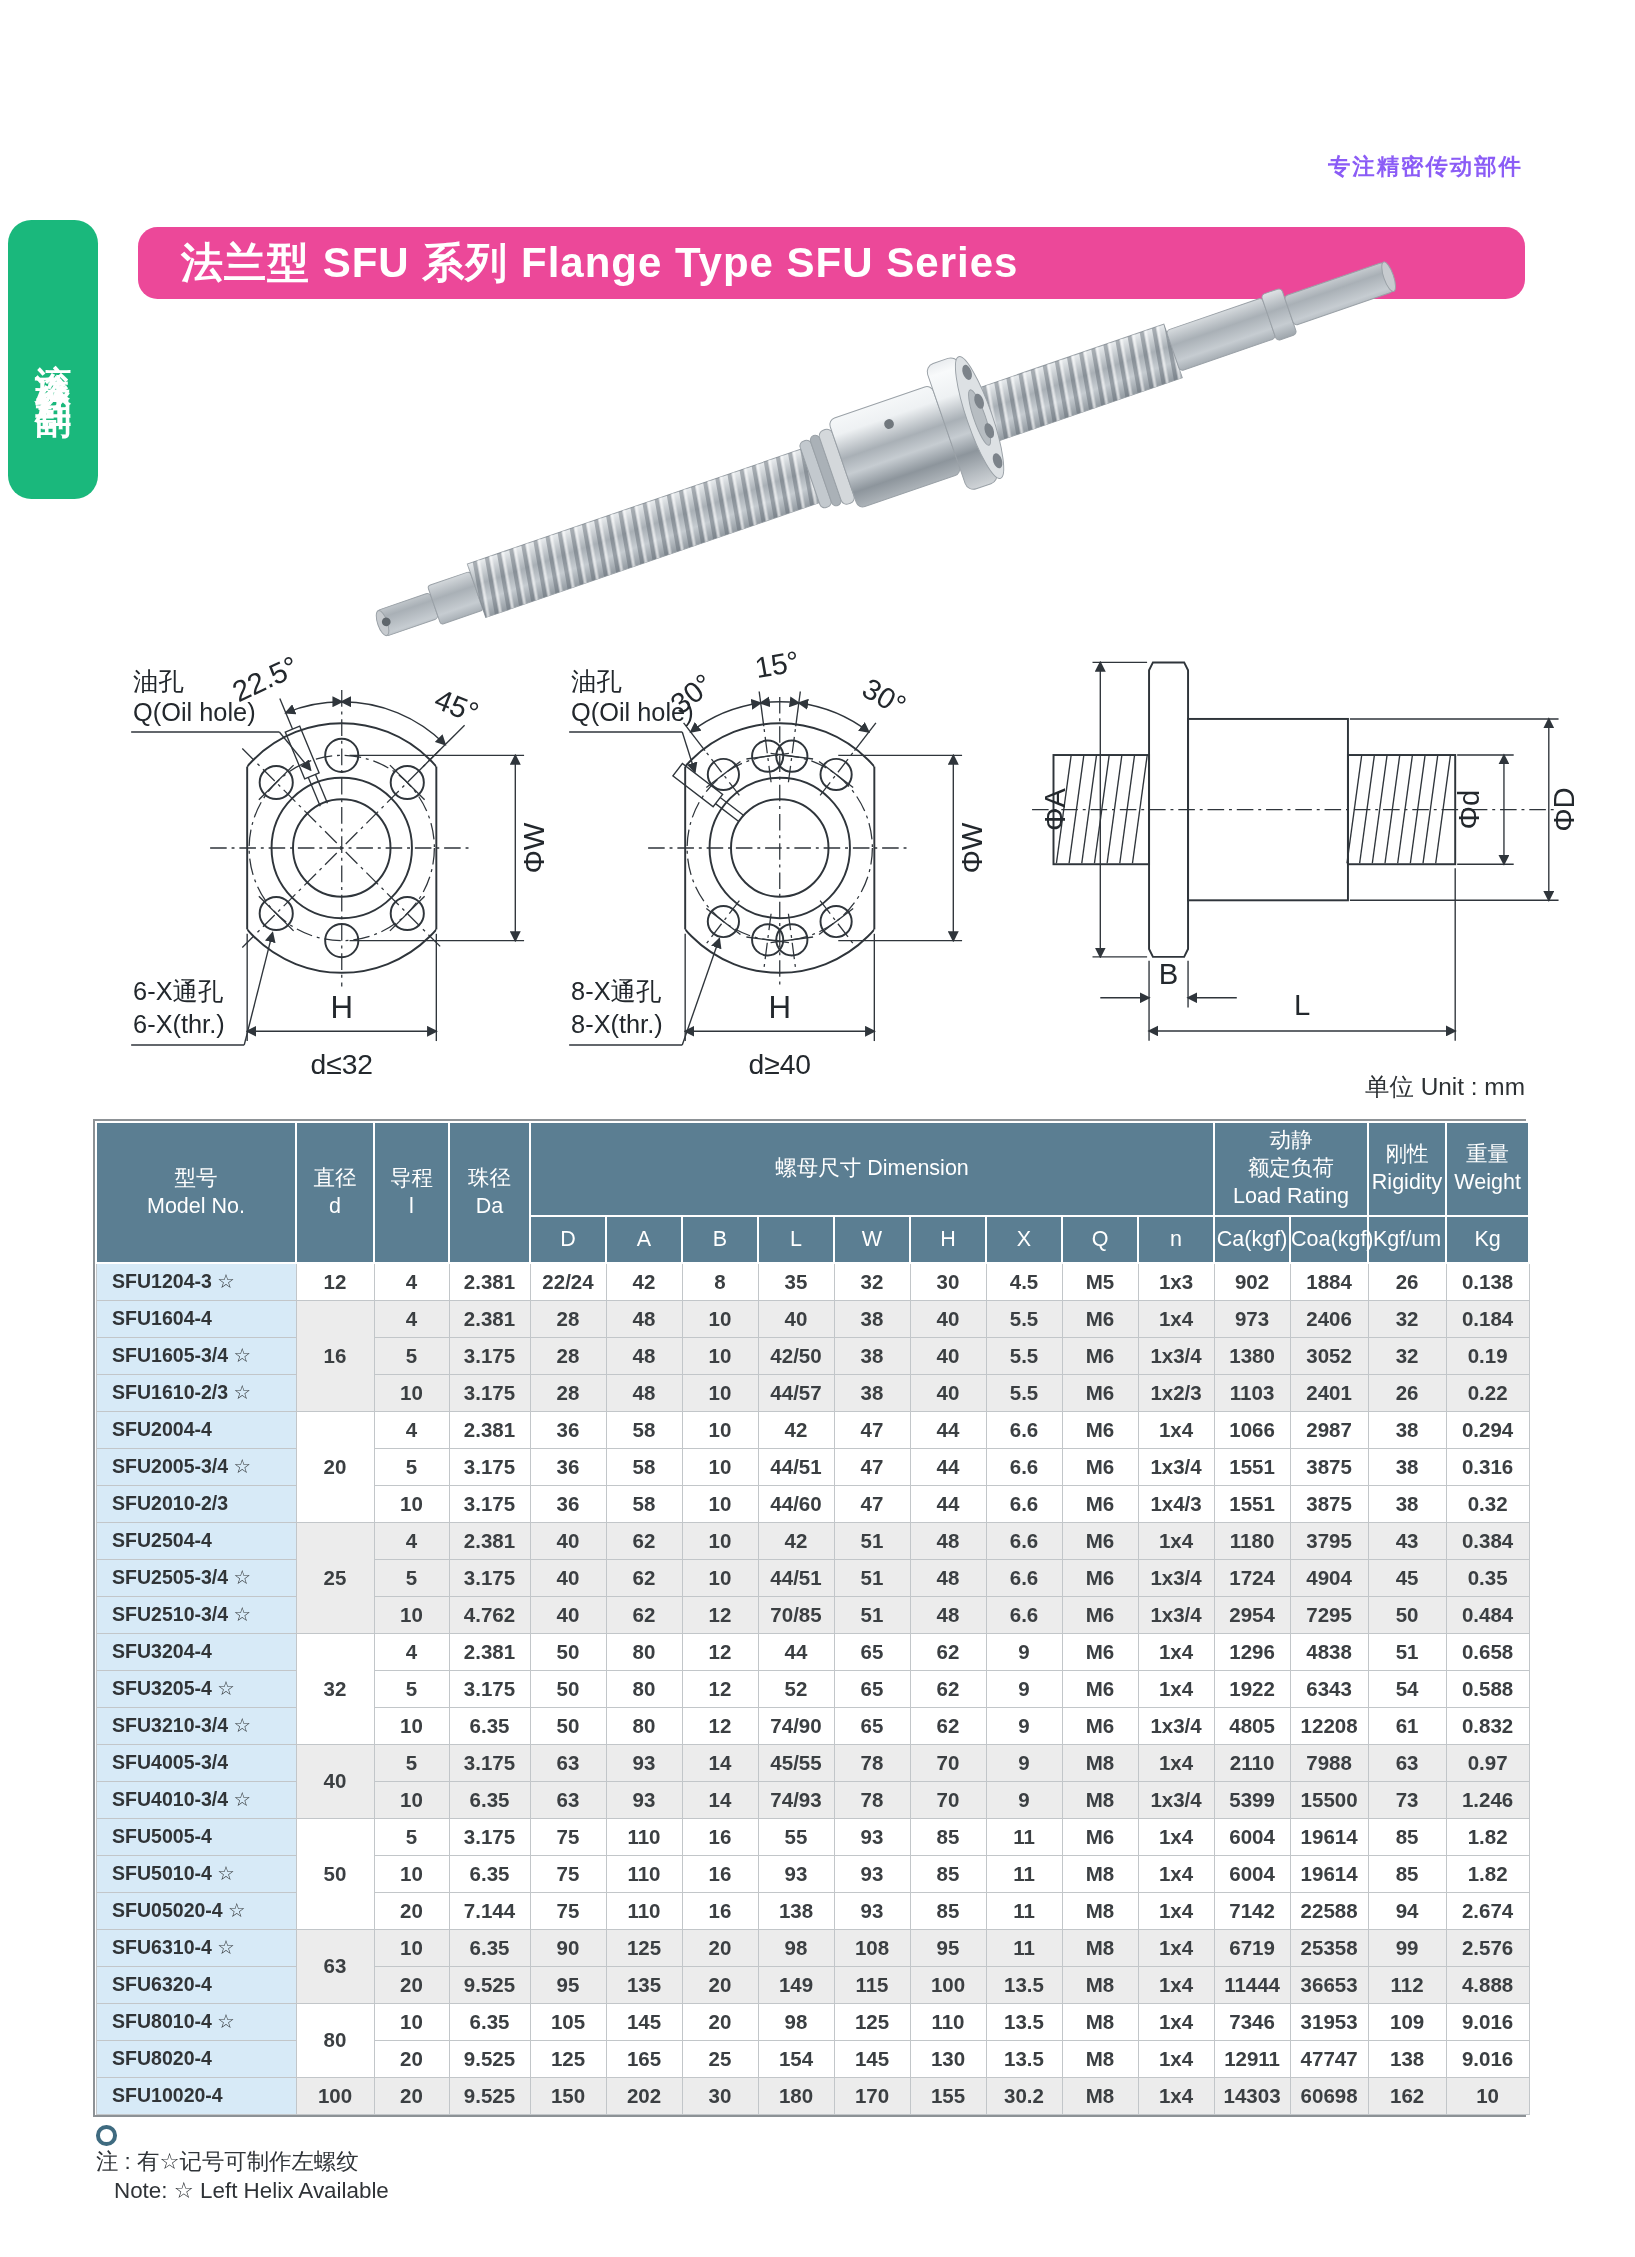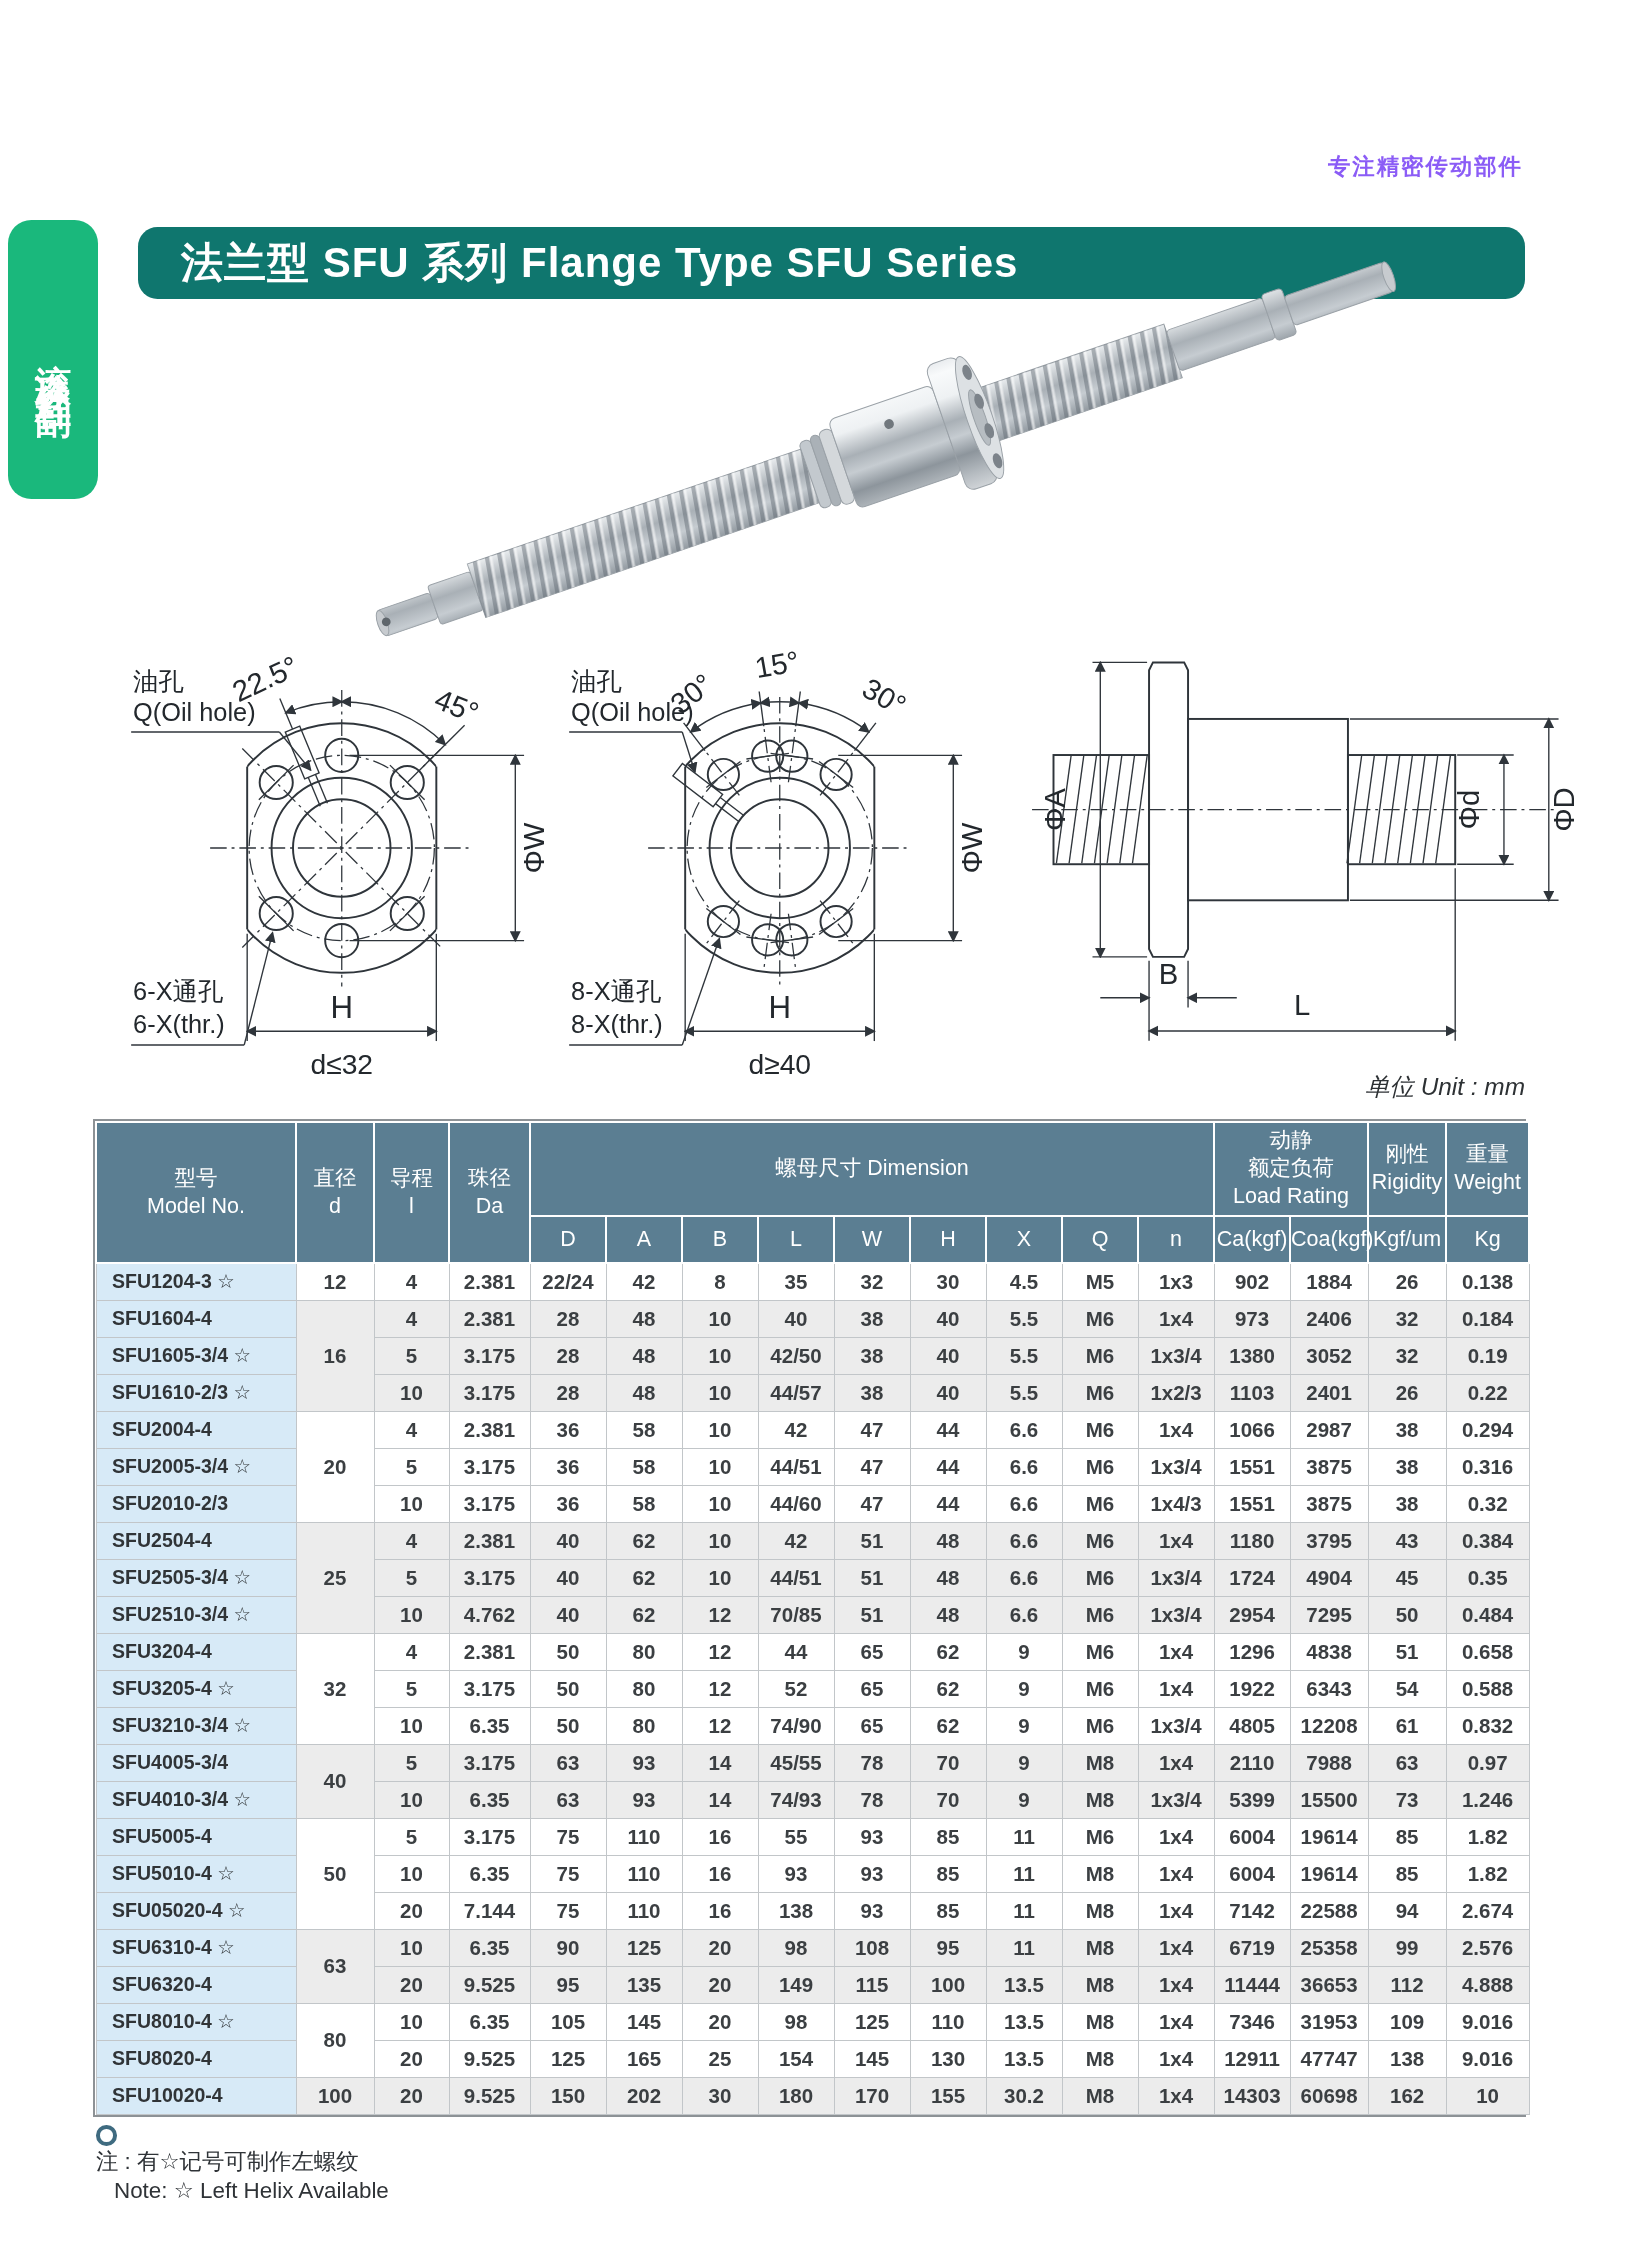--- a/index.html
+++ b/index.html
@@ -1,28 +1,28 @@
 <!DOCTYPE html>
 <html><head>
 <meta charset="utf-8">
 <style>
   html,body{margin:0;padding:0;background:#fff;}
   body{width:1635px;height:2258px;position:relative;font-family:"Liberation Sans","DejaVu Sans",sans-serif;color:#33373b;}
   #page{position:absolute;inset:0;overflow:hidden;}
   .tagline{position:absolute;top:151px;right:112px;font-size:22.4px;font-weight:700;color:#8b5cf6;letter-spacing:2px;}
-  .banner{position:absolute;left:138px;top:227px;width:1387px;height:72px;background:#0f766e;border-radius:19.5px;}
+  .banner{position:absolute;left:138px;top:227px;width:1387px;height:72px;background:#ec4899;border-radius:19.5px;}
   .banner h1{margin:0;padding-left:43px;font-size:42px;font-weight:700;color:#fff;line-height:72px;letter-spacing:1px;}
   .side-tab{position:absolute;left:7.8px;top:220px;width:90px;height:279px;background:#1ab87c;border-radius:23.4px;
     display:flex;align-items:center;justify-content:center;}
   .side-tab span{writing-mode:vertical-rl;text-orientation:upright;font-size:36px;font-weight:700;color:#fff;letter-spacing:9.8px;}
   svg text{font-family:"Liberation Sans","DejaVu Sans",sans-serif;fill:#23282d;}
   .ln{stroke:#2f353b;stroke-width:2;fill:none;}
   .thin{stroke:#2f353b;stroke-width:1.4;fill:none;}
   .cl{stroke:#2f353b;stroke-width:1.3;fill:none;stroke-dasharray:17 5 3 5;}
-  .unit-label{position:absolute;left:93px;top:1071px;width:1432px;text-align:right;font-size:24.4px;color:#2d3134;font-style:italic;}
+  .unit-label{position:absolute;left:93px;top:1071px;width:1432px;text-align:right;font-size:24.4px;color:#2d3134;}
   .tbl-wrap{position:absolute;left:93px;top:1119px;width:1433px;border:2px solid #8d9296;box-sizing:border-box;}
   table.spec{width:100%;border-collapse:collapse;table-layout:fixed;}
   table.spec thead th{background:#5b7e92;color:#fff;font-weight:400;border:2px solid #fff;
     font-size:21.5px;line-height:1.3;white-space:pre-line;vertical-align:middle;text-align:center;padding:0;}
   table.spec thead tr.h1{height:94px;} table.spec thead tr.h2{height:47px;}
   table.spec tbody tr{height:37px;font-weight:bold;}
   table.spec tbody td{border:1px solid #c2c6c9;font-size:20.5px;text-align:center;vertical-align:middle;
     color:#3b3f42;padding:0;overflow:hidden;white-space:nowrap;}
   table.spec tbody tr.g-top td{border-top:1.5px solid #979ca0;}
   table.spec tbody tr.g-base td{background:#ffffff;}

